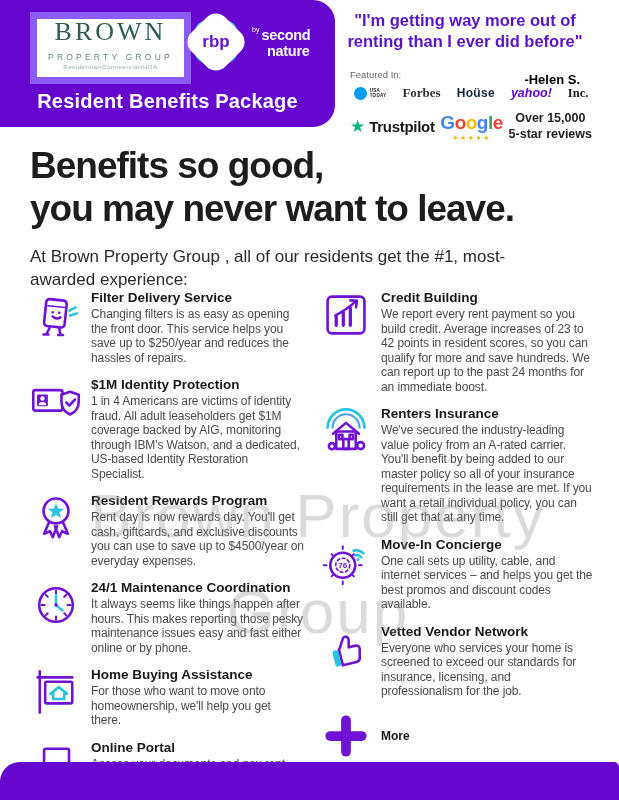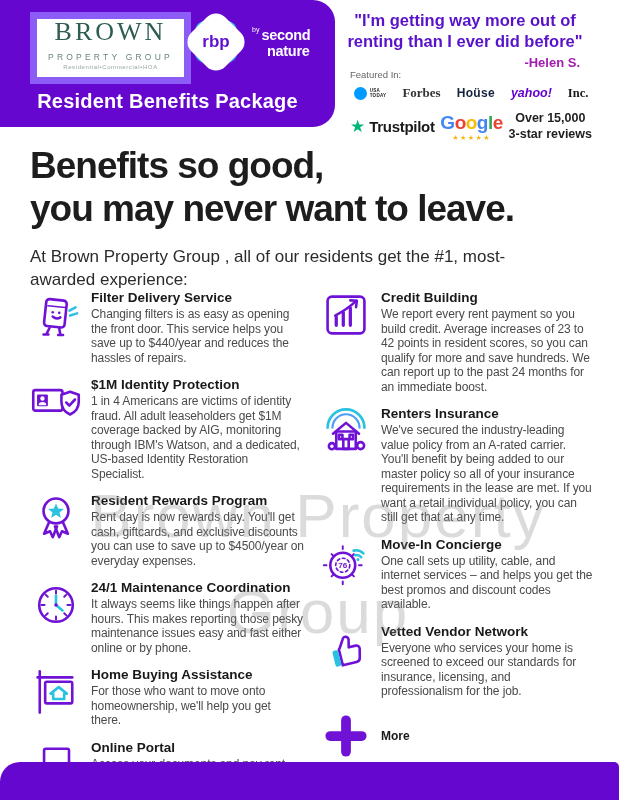--- a/index.html
+++ b/index.html
@@ -23,21 +23,21 @@
   .sn-wrap{position:absolute;top:27px;left:252px;color:#fff;line-height:.95;}
   .sn-by{font-size:7px;vertical-align:top;margin-right:2px;}
   .sn-word{font-weight:bold;font-size:14.5px;letter-spacing:-.3px;}
   .sn-line2{margin-left:15px;}
   .banner-title{position:absolute;top:90px;left:0;width:335px;text-align:center;color:#fff;
                 font-size:20px;font-weight:bold;letter-spacing:.2px;}
 
   
   .testimonial{position:absolute;top:10px;left:346px;width:238px;}
   .quote-line{text-align:center;color:#5812C9;font-weight:bold;font-size:16.5px;line-height:1.28;}
-  .quote-author{text-align:right;color:#a21caf;font-weight:bold;font-size:13px;margin-top:3px;padding-right:4px;}
+  .quote-author{text-align:right;color:#000000;font-weight:bold;font-size:13px;margin-top:20px;padding-right:4px;}
 
   .featured{position:absolute;top:69px;left:350px;width:242px;}
   .featured-label{font-size:9.5px;color:#666;margin-bottom:5px;}
   .logo-row{display:flex;align-items:center;justify-content:center;gap:16px;}
   .usa-today{display:flex;align-items:center;gap:3px;}
   .usa-circle{width:13px;height:13px;border-radius:50%;background:#009BFF;}
   .usa-text{font-size:4.5px;font-weight:bold;line-height:1.15;color:#1a1a1a;letter-spacing:.3px;}
   .forbes{font-family:"Liberation Serif",serif;font-weight:bold;font-size:13px;color:#333;}
   .house{font-weight:bold;font-size:12px;color:#14243E;letter-spacing:.3px;}
   .yahoo{font-weight:bold;font-size:12.5px;color:#5F01D1;font-style:italic;}
@@ -120,21 +120,21 @@
     </div>
     <div class="reviews-row">
       <span class="trustpilot">
         <span class="tp-star">★</span>
         <span class="tp-text">Trustpilot</span>
       </span>
       <span class="google-wrap">
         <span class="google"><span class="g1">G</span><span class="g2">o</span><span class="g3">o</span><span class="g4">g</span><span class="g5">l</span><span class="g6">e</span></span>
         <span class="g-stars">★★★★★</span>
       </span>
-      <span class="review-summary"><span>Over 15,000</span><br><span>3-star reviews</span></span>
+      <span class="review-summary"><span>Over 15,000</span><br><span>5-star reviews</span></span>
     </div>
   </div>
 
   <div class="hero">
     <div class="hero-line">Benefits so good,</div>
     <div class="hero-line">you may never want to leave.</div>
     <div class="hero-sub">At Brown Property Group , all of our residents get the #1, most-awarded experience:</div>
   </div>
 
   <div class="benefits">
@@ -151,21 +151,21 @@
                 <path d="M21 25.5 q3.5 3 7 .7"></path>
                 <path d="M18 36 l-3 6 M27 36.5 l1 5.5 M12.5 42 h4.5 M26 42.5 h4.5"></path>
               </g>
               <g class="tc" stroke-width="2">
                 <path d="M42 17 l-5.5 3 M43.5 22.5 l-6.5 2"></path>
               </g>
             </svg>
         </div>
         <div class="txt">
             <div class="b-title">Filter Delivery Service</div>
-        <div class="b-body">Changing filters is as easy as opening the front door. This service helps you save up to $440/year and reduces the hassles of repairs.</div>
+        <div class="b-body">Changing filters is as easy as opening the front door. This service helps you save up to $250/year and reduces the hassles of repairs.</div>
           </div>
       </div>
 
       <div class="item">
         <div class="icon">
           <svg viewBox="0 0 48 48">
               <g class="ic">
                 <rect x="3" y="13" width="27" height="19" rx="2"></rect>
                 <rect x="6.5" y="17" width="10" height="11" rx="1" fill="#7012D6" stroke="none"></rect>
                 <circle cx="11.5" cy="20.8" r="2" fill="#fff" stroke="none"></circle>

